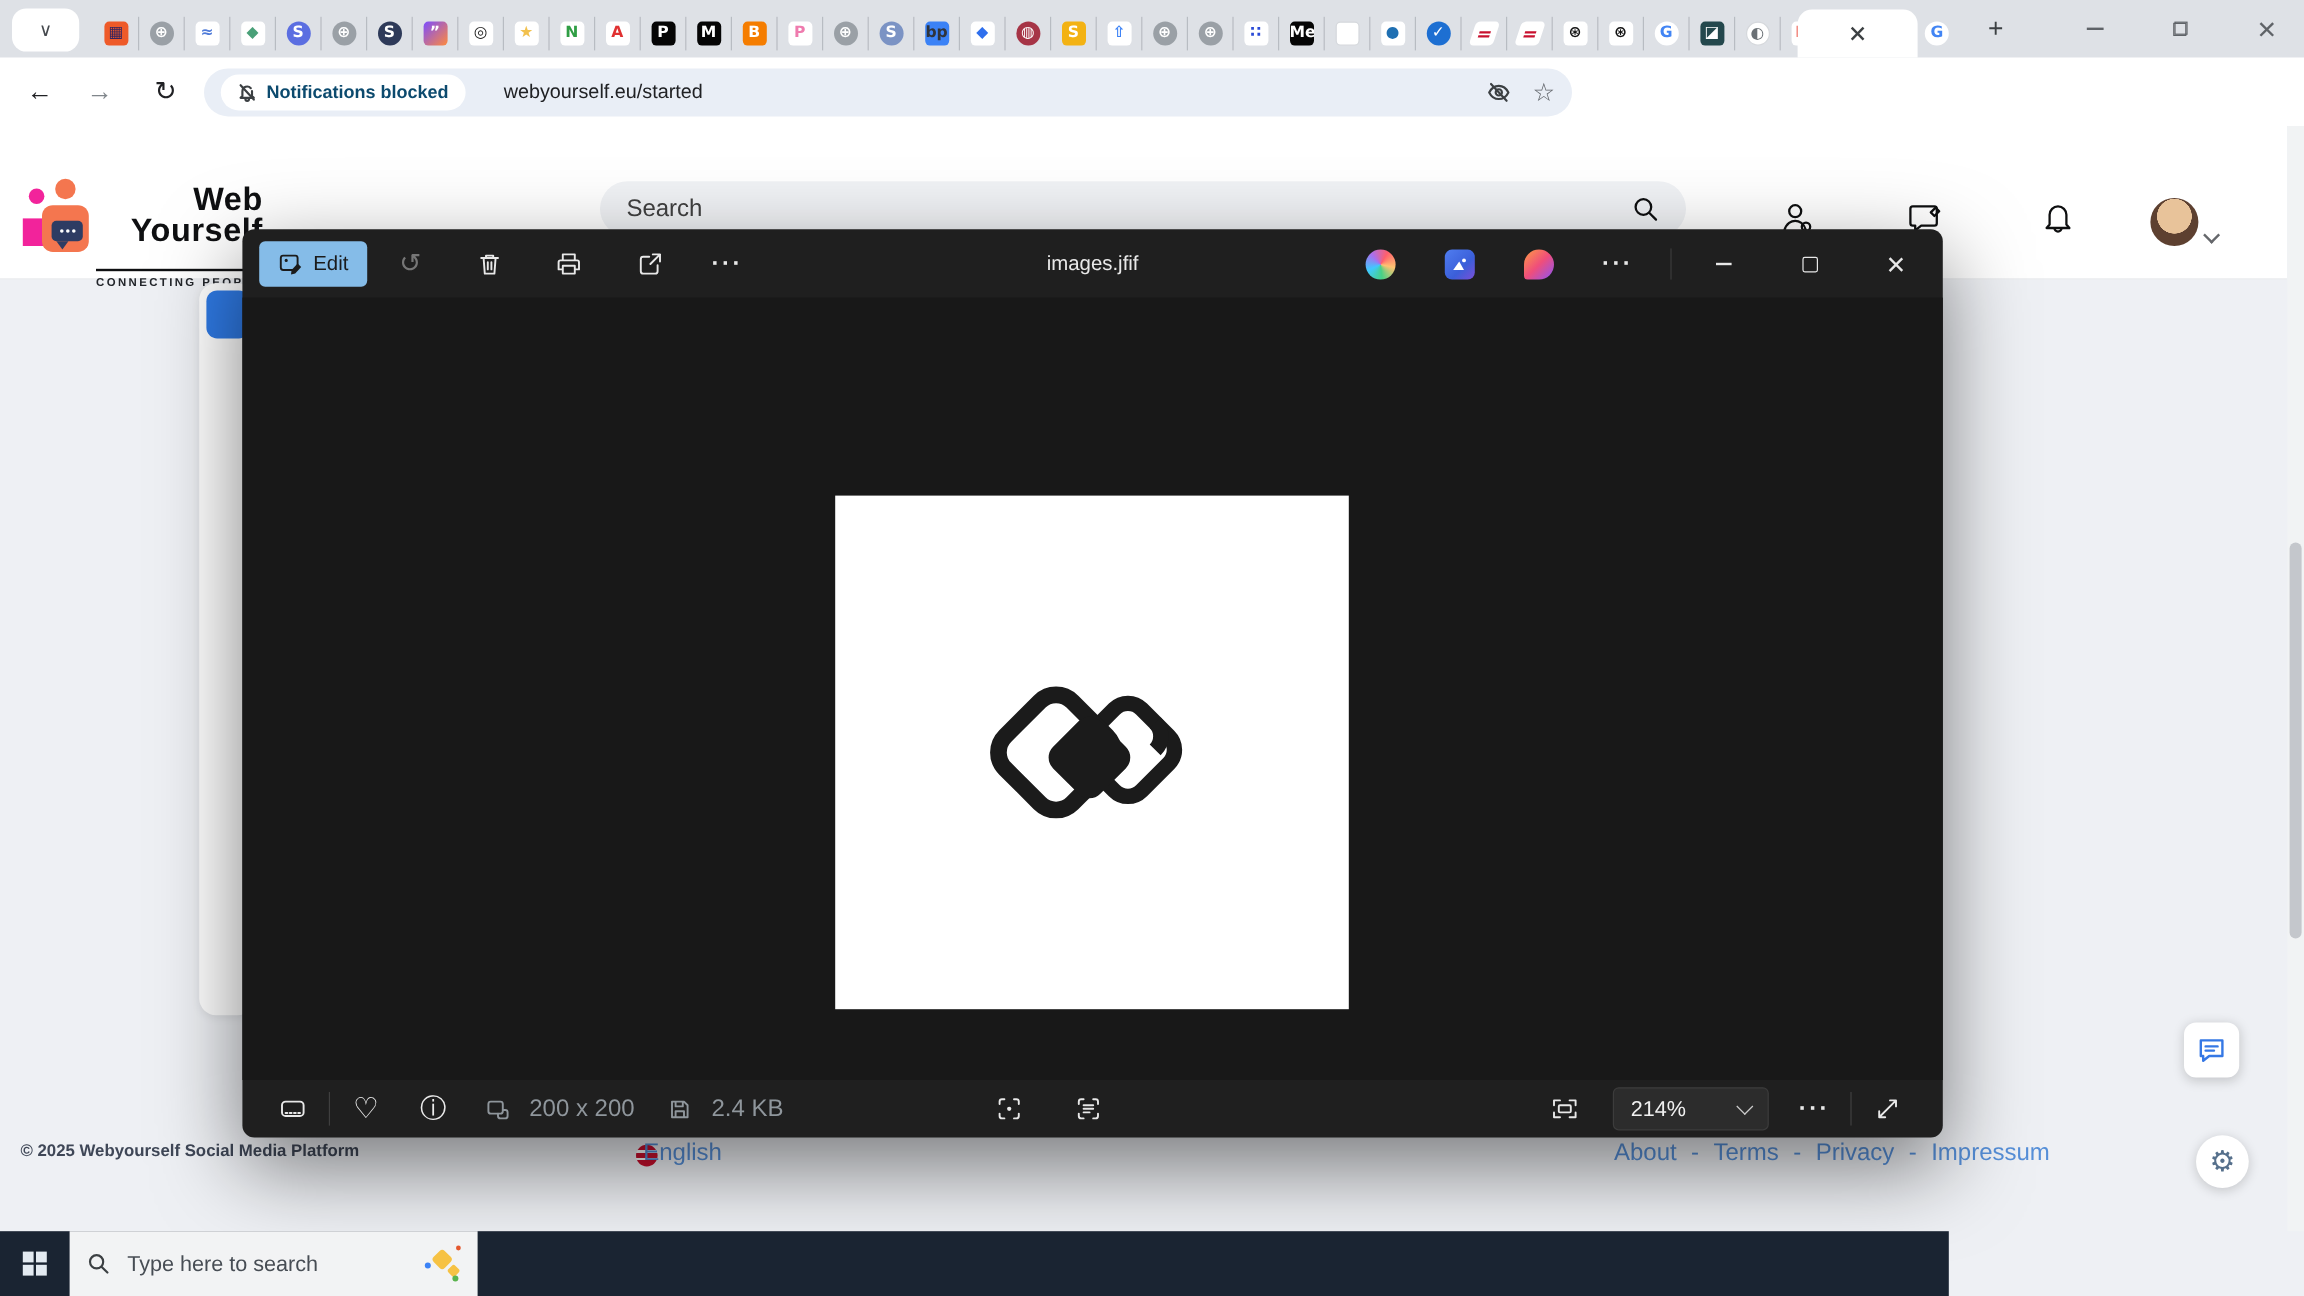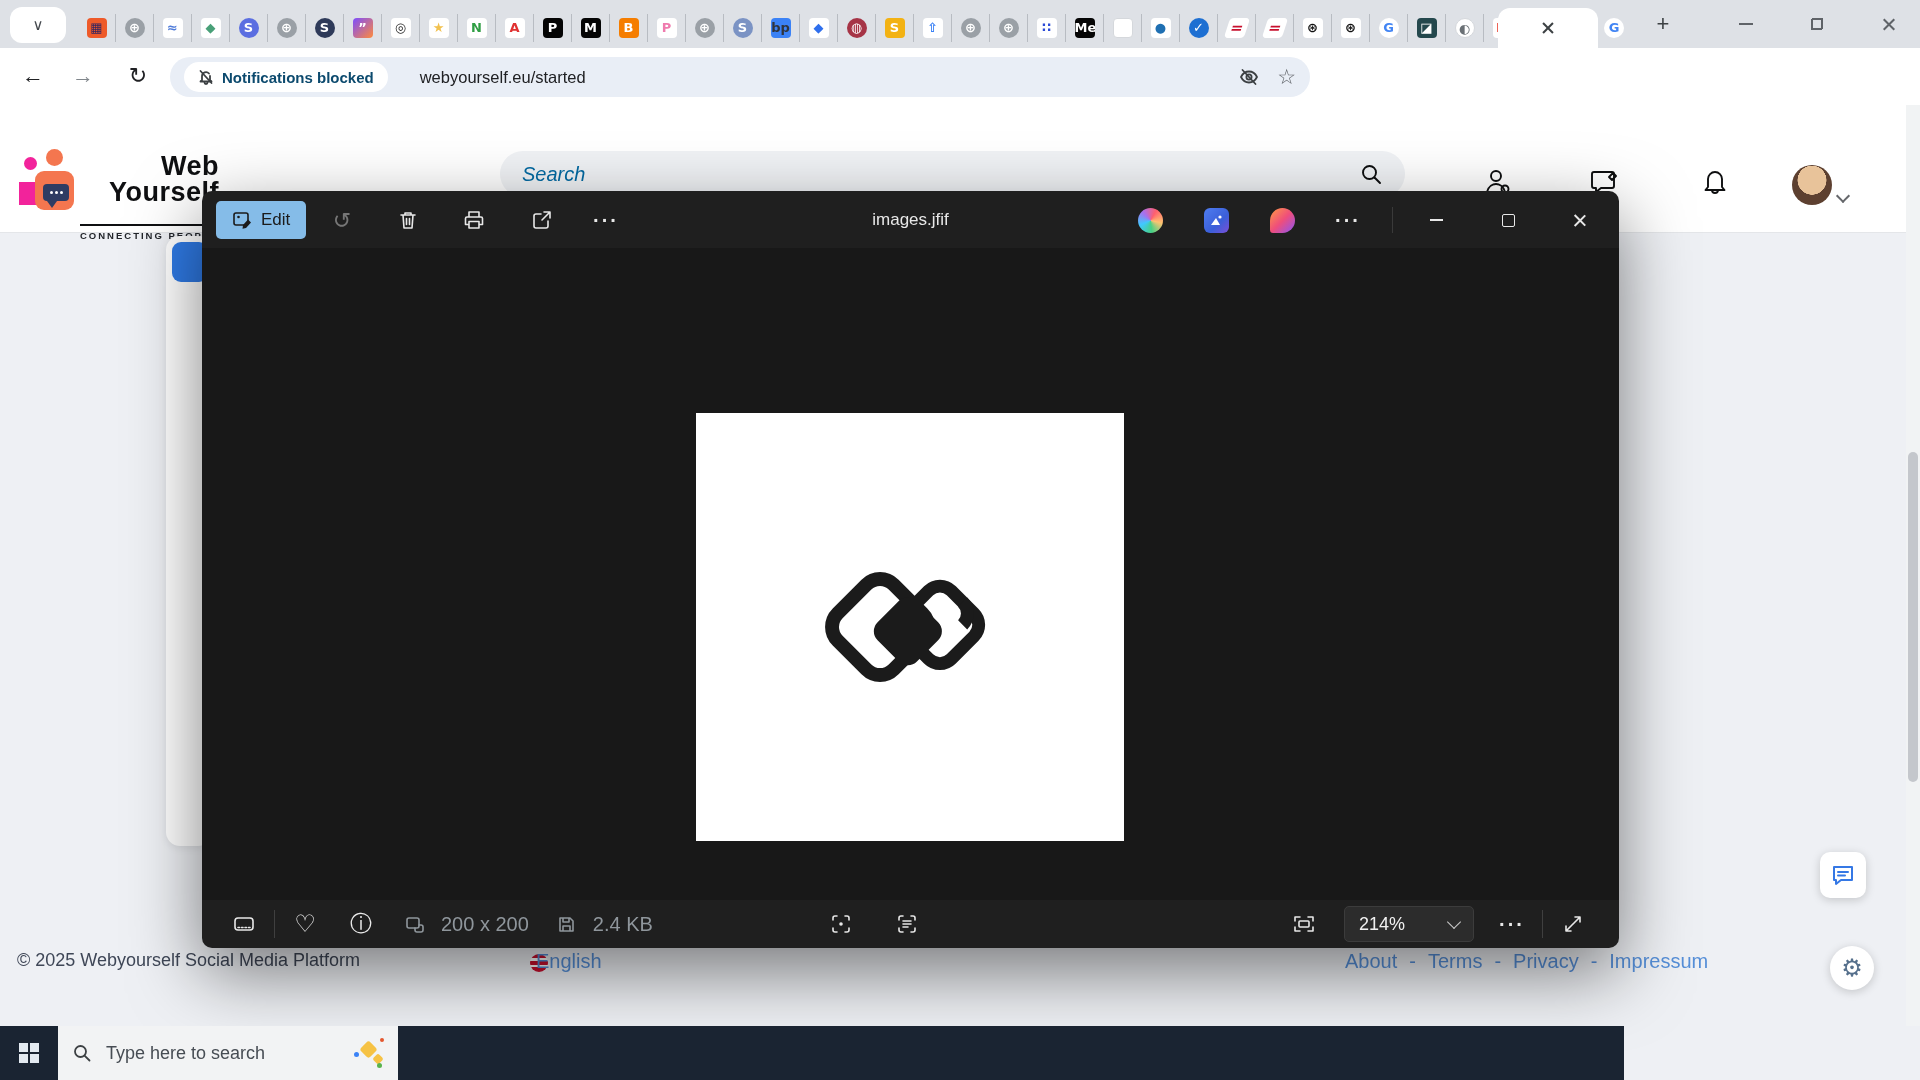--- a/index.html
+++ b/index.html
@@ -53,24 +53,24 @@
   .avatar-ext::after{content:"";position:absolute;left:6px;top:9px;width:15px;height:13px;border-radius:50%;background:#7d5a44;}
   .kebab{font-size:19px;color:#5f6368;}
 
   
   #page{left:0;top:105px;width:1906px;height:921px;background:#eef0f4;}
   #pageheader{left:0;top:0;width:1906px;height:127px;background:#fff;border-bottom:1px solid #e4e6e9;}
   .brandtext{font-weight:800;color:#0f1012;font-size:27px;line-height:26px;letter-spacing:.5px;}
   .tagline{font-size:9.5px;letter-spacing:2px;color:#23262b;font-weight:700;margin-top:4px;}
   #searchpill{left:500px;top:46px;width:905px;height:46px;background:#f0f2f5;border-radius:23px;
     display:flex;align-items:center;padding:0 22px;box-sizing:border-box;}
-  .search-ph{color:#0369a1;font-size:20px;font-style:italic;}
+  .search-ph{color:#404040;font-size:20px;}
   .hicon{position:absolute;top:58px;width:36px;height:36px;display:flex;align-items:center;justify-content:center;}
   .pv-avatar{width:40px;height:40px;border-radius:50%;background:radial-gradient(circle at 50% 38%,#e8c39a 0 45%,#5d4030 46% 100%);}
-  .footer-text{font-size:18px;color:#3f4757;}
+  .footer-text{font-size:14px;color:#3f4757;font-weight:bold;}
   .bluelink{color:#568fd8;font-size:20px;}
   .flinks{display:flex;align-items:center;}
   .flink{color:#568fd8;font-size:20px;}
   .flink:not(:last-child)::after{content:"-";margin:0 12px;color:#568fd8;}
   .flag{width:18px;height:18px;border-radius:50%;background:repeating-linear-gradient(180deg,#c8102e 0 4px,#fff 4px 7px,#c8102e 7px 11px,#fff 11px 13px,#c8102e 13px 18px);}
   .floatbtn{background:#fff;box-shadow:0 2px 10px rgba(0,0,0,.18);display:flex;align-items:center;justify-content:center;}
   #scrollbar{left:1906px;top:105px;width:14px;height:921px;background:#f1f3f4;}
   #scrollthumb{left:2px;top:347px;width:10px;height:330px;background:#c4c7cc;border-radius:5px;}
   .whitecard{left:166px;top:131px;width:46px;height:610px;background:#fff;border-radius:14px;box-shadow:0 2px 8px rgba(0,0,0,.08);}
   .bluebtn{left:172px;top:137px;width:36px;height:40px;background:#2f7ae5;border-radius:9px;}

